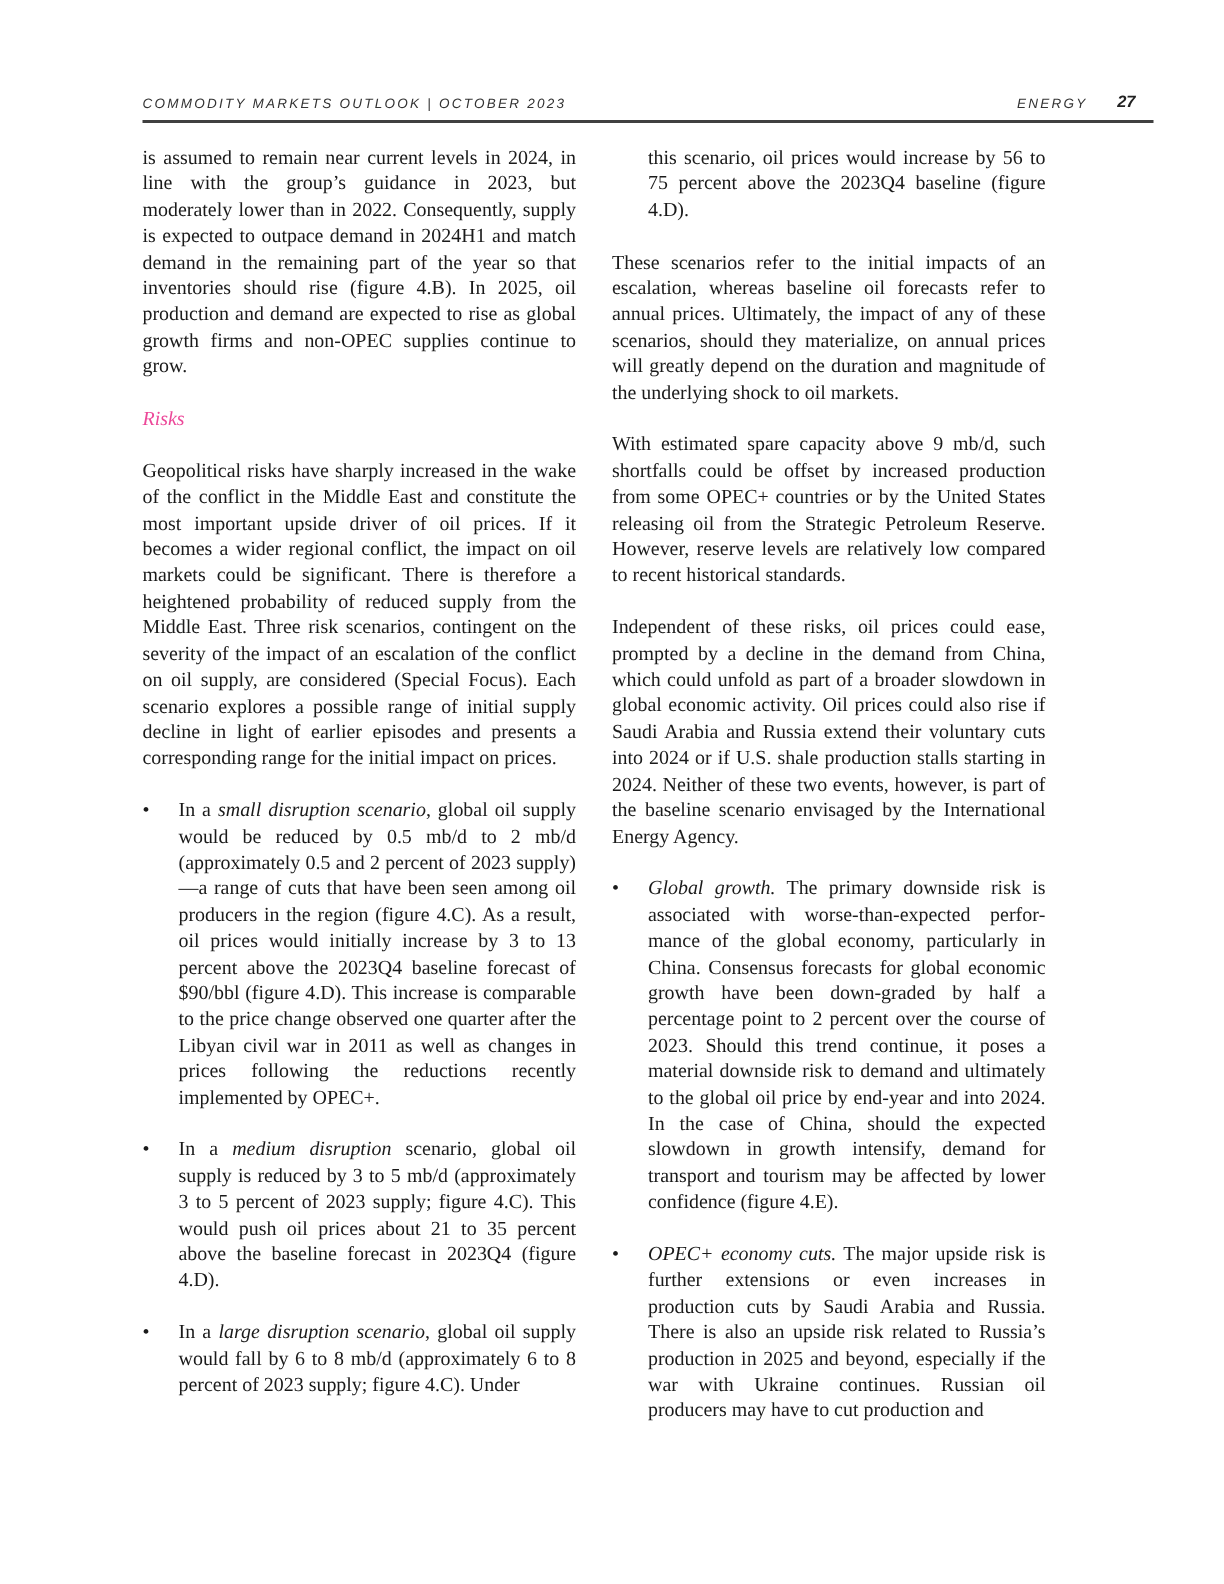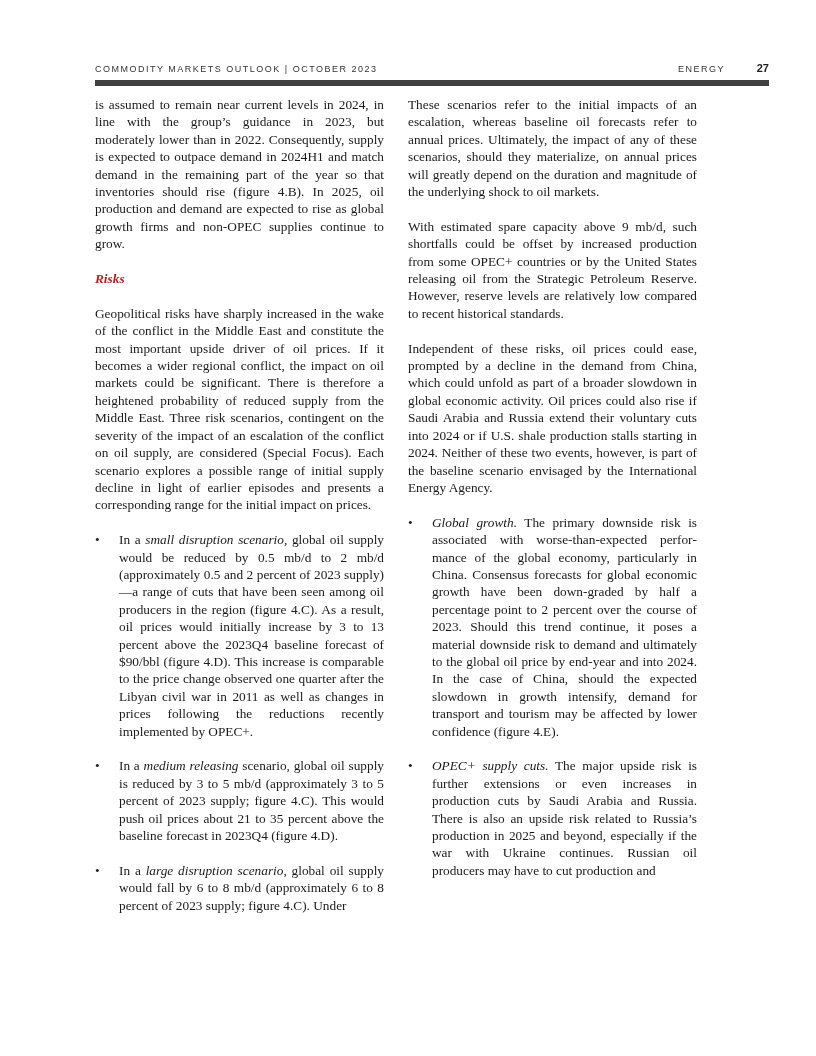--- a/index.html
+++ b/index.html
@@ -1,32 +1,32 @@
 <!DOCTYPE html>
 <html><head>
 <meta charset="utf-8">
 <style>
   html, body { margin: 0; padding: 0; background: #ffffff; }
   body { width: 816px; height: 1056px; position: relative; overflow: hidden; }
   .header {
     position: absolute; left: 95px; right: 47px; top: 62px; height: 18px;
-    border-bottom: 6px solid #404040;
-    font-family: "Liberation Sans", sans-serif; font-size: 9px; letter-spacing: 1.5px; color: #333;
+    border-bottom: 2px solid #404040;
+    font-family: "Liberation Sans", sans-serif; font-size: 9px; letter-spacing: 1.5px; color: #333; font-style: italic;
   }
   .header .left { position: absolute; left: 0; top: 2px; }
   .header .section { position: absolute; right: 44px; top: 2px; }
-  .header .page { position: absolute; right: 0; top: 0px; font-weight: bold; font-size: 11px; letter-spacing: 0; color: #222; }
+  .header .page { position: absolute; right: 12px; top: 0px; font-weight: bold; font-size: 11px; letter-spacing: 0; color: #222; }
   .col {
     position: absolute; top: 96px; width: 289px;
     font-family: "Liberation Serif", serif; font-size: 13.3px; line-height: 17.4px; color: #1a1a1a;
   }
   .col.left { left: 95px; }
   .col.right { left: 408px; }
   p { margin: 0 0 17.4px 0; text-align: justify; }
-  h3 { margin: 0 0 17.4px 0; font-family: "Liberation Serif", serif; font-style: italic; font-weight: bold; font-size: 13.3px; color: #b91c1c; }
+  h3 { margin: 0 0 17.4px 0; font-family: "Liberation Serif", serif; font-style: italic; font-weight: normal; font-size: 13.3px; color: #ec4899; }
   .bullet { position: relative; padding-left: 24px; margin: 0 0 17.4px 0; text-align: justify; }
   .bullet .dot { position: absolute; left: 0; top: 0; }
   .bullet.cont { margin-bottom: 17.4px; }
   em { }
 </style>
 </head>
 <body>
 
 <div class="header">
   <span class="left">COMMODITY MARKETS OUTLOOK | OCTOBER 2023</span>
@@ -38,34 +38,37 @@
   <p>is assumed to remain near current levels in 2024, in line with the group’s guidance in 2023, but moderately lower than in 2022. Consequently, supply is expected to outpace demand in 2024H1 and match demand in the remaining part of the year so that inventories should rise (figure 4.B). In 2025, oil production and demand are expected to rise as global growth firms and non-OPEC supplies continue to grow.</p>
   <h3>Risks</h3>
   <p>Geopolitical risks have sharply increased in the wake of the conflict in the Middle East and constitute the most important upside driver of oil prices. If it becomes a wider regional conflict, the impact on oil markets could be significant. There is therefore a heightened probability of reduced supply from the Middle East. Three risk scenarios, contingent on the severity of the impact of an escalation of the conflict on oil supply, are considered (Special Focus). Each scenario explores a possible range of initial supply decline in light of earlier episodes and presents a corresponding range for the initial impact on prices.</p>
 
   <div class="bullet">
     <span class="dot">•</span>
     <span>In a </span><em>small disruption scenario</em><span>, global oil supply would be reduced by 0.5 mb/d to 2 mb/d (approximately 0.5 and 2 percent of 2023 supply)—a range of cuts that have been seen among oil producers in the region (figure 4.C). As a result, oil prices would initially increase by 3 to 13 percent above the 2023Q4 baseline forecast of $90/bbl (figure 4.D). This increase is comparable to the price change observed one quarter after the Libyan civil war in 2011 as well as changes in prices following the reductions recently implemented by OPEC+.</span>
   </div>
   <div class="bullet">
     <span class="dot">•</span>
-    <span>In a </span><em>medium releasing</em><span> scenario, global oil supply is reduced by 3 to 5 mb/d (approxi­mately 3 to 5 percent of 2023 supply; figure 4.C). This would push oil prices about 21 to 35 percent above the baseline forecast in 2023Q4 (figure 4.D).</span>
+    <span>In a </span><em>medium disruption</em><span> scenario, global oil supply is reduced by 3 to 5 mb/d (approxi­mately 3 to 5 percent of 2023 supply; figure 4.C). This would push oil prices about 21 to 35 percent above the baseline forecast in 2023Q4 (figure 4.D).</span>
   </div>
   <div class="bullet">
     <span class="dot">•</span>
     <span>In a </span><em>large disruption scenario</em><span>, global oil supply would fall by 6 to 8 mb/d (approximately 6 to 8 percent of 2023 supply; figure 4.C). Under</span>
   </div>
 </div>
 
 <div class="col right">
+  <div class="bullet cont">
+    <span>this scenario, oil prices would increase by 56 to 75 percent above the 2023Q4 baseline (figure 4.D).</span>
+  </div>
   <p>These scenarios refer to the initial impacts of an escalation, whereas baseline oil forecasts refer to annual prices. Ultimately, the impact of any of these scenarios, should they materialize, on annual prices will greatly depend on the duration and magnitude of the underlying shock to oil markets.</p>
   <p>With estimated spare capacity above 9 mb/d, such shortfalls could be offset by increased production from some OPEC+ countries or by the United States releasing oil from the Strategic Petroleum Reserve. However, reserve levels are relatively low compared to recent historical standards.</p>
   <p>Independent of these risks, oil prices could ease, prompted by a decline in the demand from China, which could unfold as part of a broader slowdown in global economic activity. Oil prices could also rise if Saudi Arabia and Russia extend their voluntary cuts into 2024 or if U.S. shale production stalls starting in 2024. Neither of these two events, however, is part of the baseline scenario envisaged by the International Energy Agency.</p>
 
   <div class="bullet">
     <span class="dot">•</span>
     <em>Global growth.</em><span> The primary downside risk is associated with worse-than-expected perfor­mance of the global economy, particularly in China. Consensus forecasts for global economic growth have been down-graded by half a percentage point to 2 percent over the course of 2023. Should this trend continue, it poses a material downside risk to demand and ultimately to the global oil price by end-year and into 2024. In the case of China, should the expected slowdown in growth intensify, demand for transport and tourism may be affected by lower confidence (figure 4.E).</span>
   </div>
   <div class="bullet">
     <span class="dot">•</span>
-    <em>OPEC+ supply cuts.</em><span> The major upside risk is further extensions or even increases in production cuts by Saudi Arabia and Russia. There is also an upside risk related to Russia’s production in 2025 and beyond, especially if the war with Ukraine continues. Russian oil producers may have to cut production and</span>
+    <em>OPEC+ economy cuts.</em><span> The major upside risk is further extensions or even increases in production cuts by Saudi Arabia and Russia. There is also an upside risk related to Russia’s production in 2025 and beyond, especially if the war with Ukraine continues. Russian oil producers may have to cut production and</span>
   </div>
 </div>
 
 </body></html>

